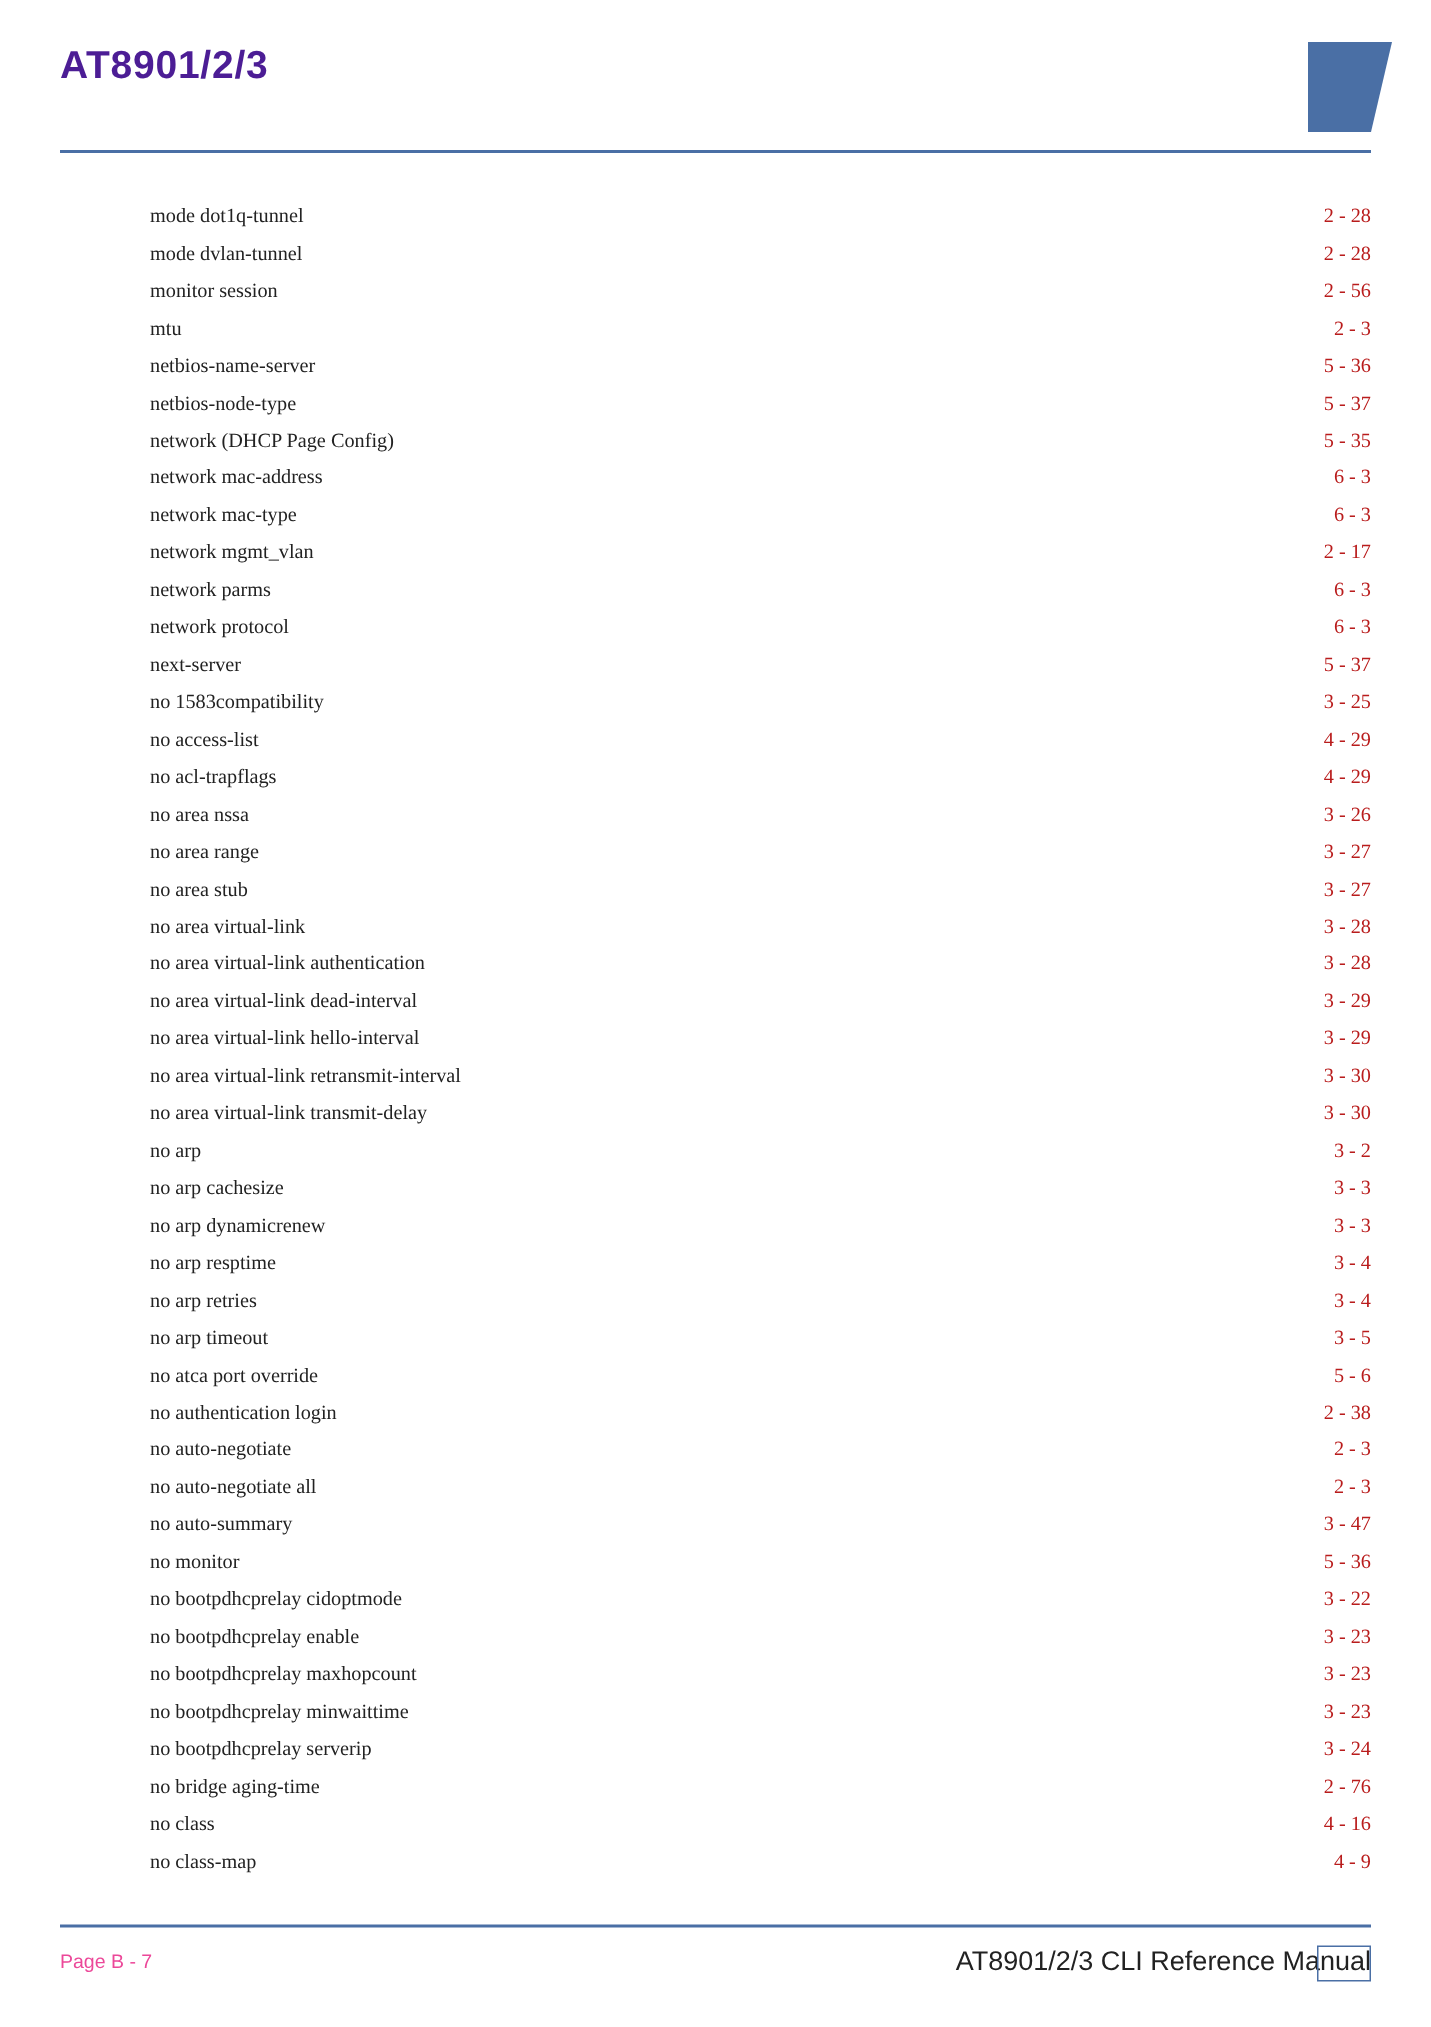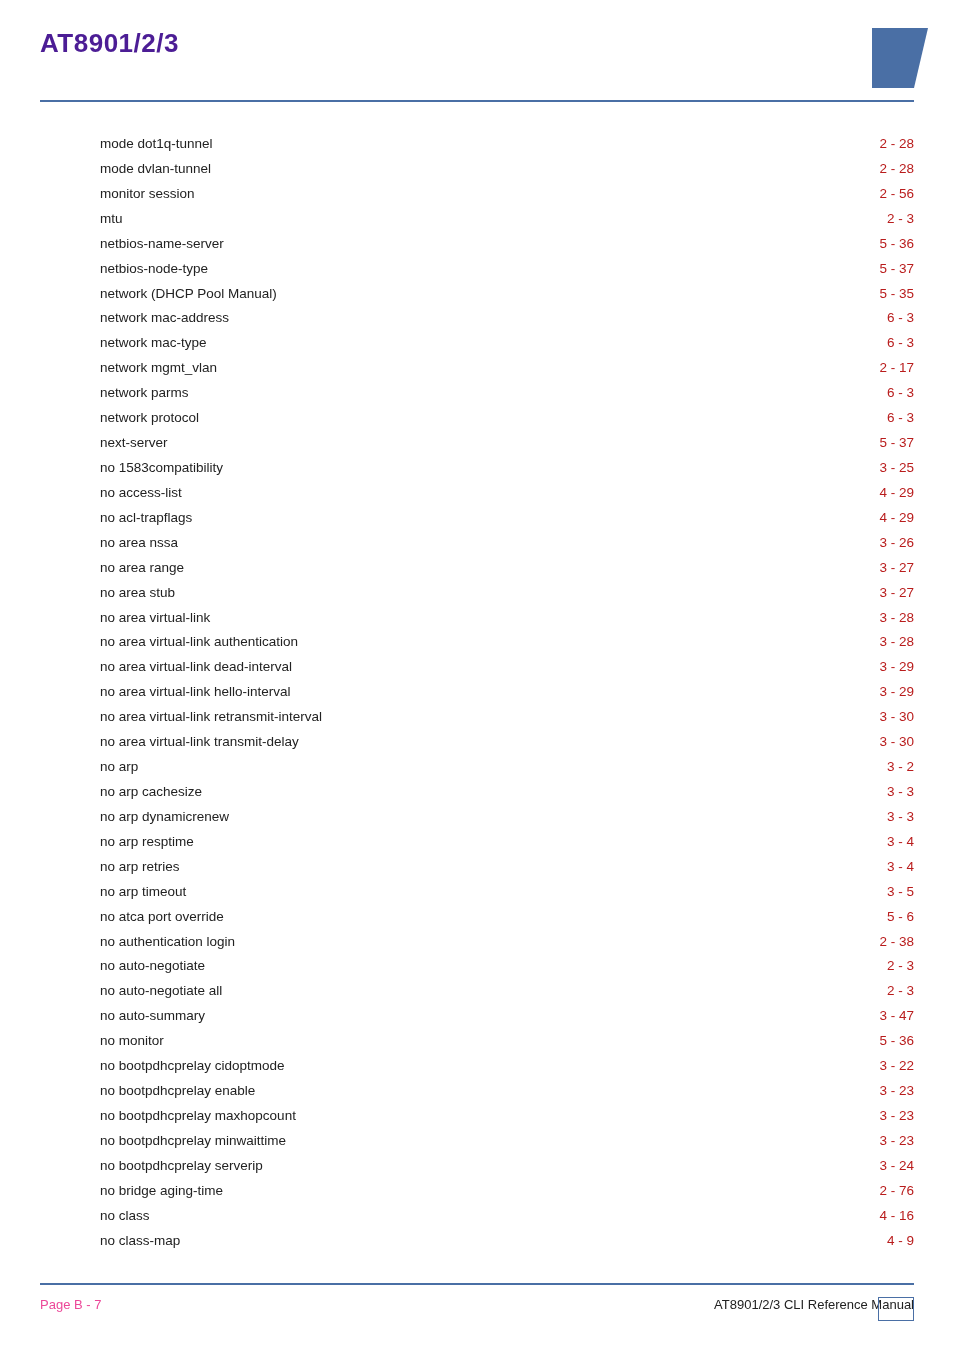--- a/index.html
+++ b/index.html
@@ -67,20 +67,21 @@
 
     
     .content {
       padding: 30px 40px 0 100px;
     }
 
     
     .entries-table {
       width: 100%;
       border-collapse: collapse;
+      font-family: Liberation Serif, serif;
     }
 
     .entries-table tr td {
       padding: 2px 0;
       vertical-align: top;
       font-size: 13.5px;
       color: #222;
       line-height: 1.55;
     }
 
@@ -108,21 +109,21 @@
       align-items: center;
       padding: 12px 40px 0 40px;
     }
 
     .footer-page {
       font-size: 13px;
       color: #ec4899;
     }
 
     .footer-title {
-      font-size: 13px;
+      font-size: 18px;
       color: #222;
     }
 
     .bottom-right-box {
       position: absolute;
       bottom: 30px;
       right: 40px;
       width: 36px;
       height: 24px;
       border: 1.5px solid #4a6fa5;
@@ -161,21 +162,21 @@
           </tr>
           <tr>
             <td>netbios-name-server</td>
             <td>5 - 36</td>
           </tr>
           <tr>
             <td>netbios-node-type</td>
             <td>5 - 37</td>
           </tr>
           <tr>
-            <td>network (DHCP Pool Manual)</td>
+            <td>network (DHCP Page Config)</td>
             <td>5 - 35</td>
           </tr>
           <tr>
             <td>network mac-address</td>
             <td>6 - 3</td>
           </tr>
           <tr>
             <td>network mac-type</td>
             <td>6 - 3</td>
           </tr>

